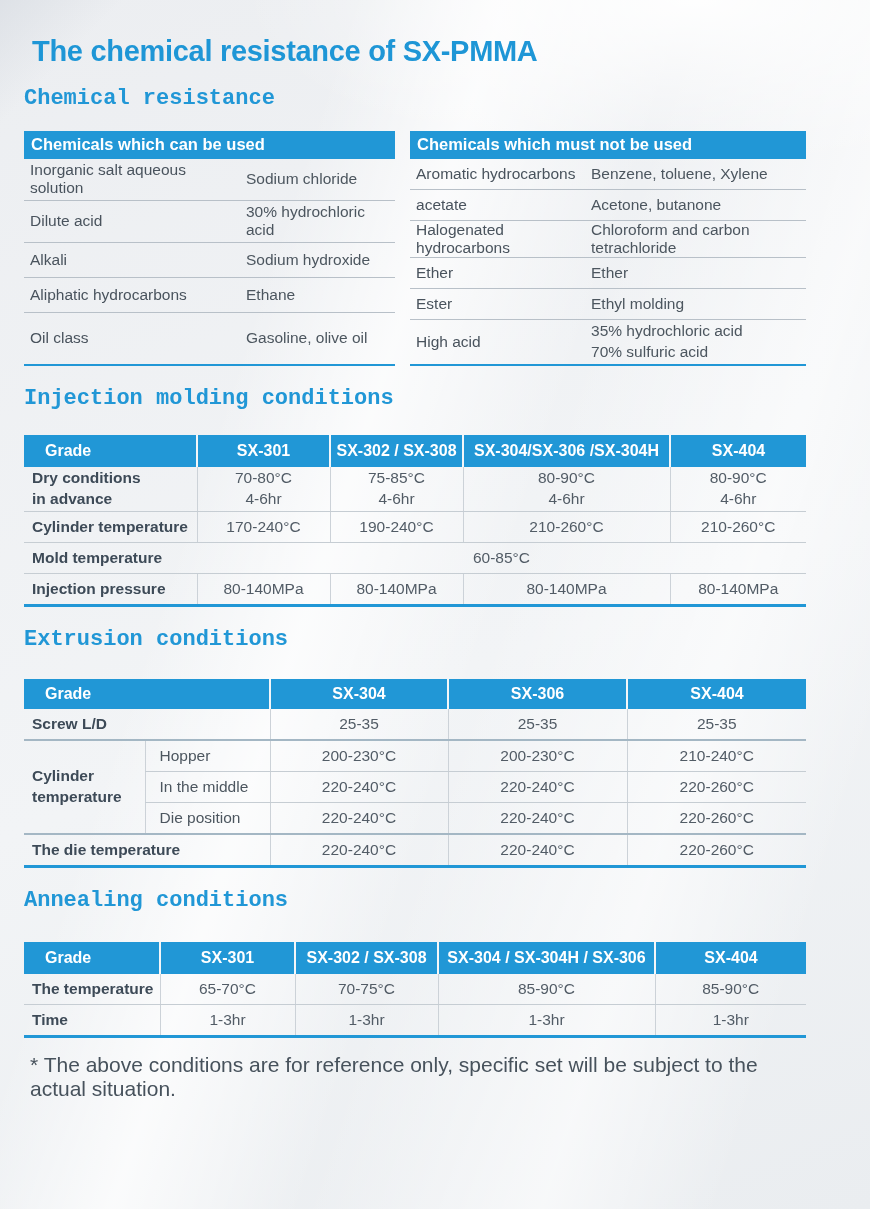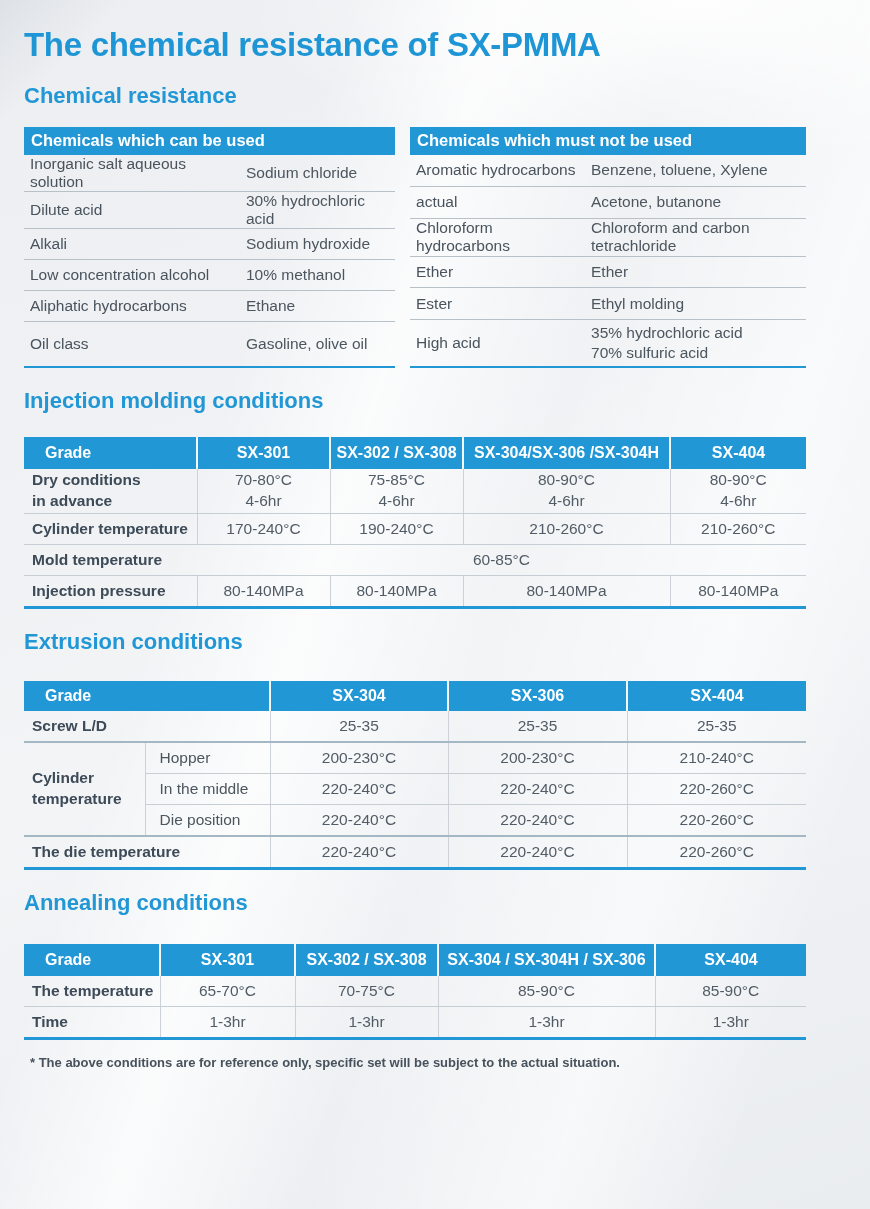--- a/index.html
+++ b/index.html
@@ -16,34 +16,35 @@
     box-sizing:border-box;
     padding:28px 0 0 24px;
     background:
       linear-gradient(135deg, rgba(210,215,222,.55) 0%, rgba(210,215,222,0) 6%),
       radial-gradient(ellipse 700px 260px at 80% 0%, rgba(255,255,255,.95), rgba(255,255,255,0) 65%),
       linear-gradient(108deg, rgba(255,255,255,0) 28%, rgba(255,255,255,.75) 40%, rgba(255,255,255,0) 55%, rgba(255,255,255,.6) 74%, rgba(255,255,255,0) 88%),
       linear-gradient(160deg,#eceef1 0%,#f2f4f6 55%,#eaedf0 100%);
   }
   .content{width:782px;}
   h1.title{
-    margin:0;
-    font-size:33px;
+    margin:8px;
+    font-size:29px;
     font-weight:700;
     color:#1e96d6;
     letter-spacing:-0.3px;
     line-height:1.05;
   }
   h1.title2{margin:58px 0 0 0;font-size:31px;}
   h2.subhead{
     margin:21px 0 0 0;
     font-size:22px;
     font-weight:700;
     color:#2197d6;
     line-height:1.05;
+    font-family:Liberation Mono, monospace;
   }
   
   .chem-row{display:flex;gap:15px;margin-top:20px;}
   table{border-collapse:collapse;table-layout:fixed;}
   .chem-table th{
     background:#2197d6;color:#fff;
     font-size:16.5px;font-weight:700;
     text-align:left;padding:0 0 0 7px;height:28px;
   }
   .chem-table td{
@@ -76,21 +77,21 @@
   .cond-table td.vline{border-left:1px solid #ccd2d8;}
   .cond-table tr.tall td{height:44px;}
   .cond-table tr.blue-end td{border-bottom:3px solid #2197d6;}
   .cond-table tr.sep-strong td{border-bottom:2px solid #a4b7c4;}
   td.pre, .pre{white-space:pre-line;line-height:1.32;}
   #extrusion th{height:30px;}
   #extrusion td{height:30px;}
   #annealing td{height:30px;}
   .footnote{
     margin:15px 0 0 6px;
-    font-size:13px;color:#47525c;font-weight:bold;
+    font-size:21px;color:#47525c;
   }
   .gap-extrusion{margin-top:38px;}
   .gap-annealing{margin-top:36px;}
   .gap-table{margin-top:25px;}
   .gap-table-x{margin-top:28px;}
   .gap-table-a{margin-top:30px;}
   .gap-inj-head{margin-top:26px;}
 </style>
 </head>
 <body>
@@ -120,24 +121,20 @@
           </tr>
           <tr>
             <td class="lbl">Dilute acid</td>
             <td>30% hydrochloric acid</td>
           </tr>
           <tr>
             <td class="lbl">Alkali</td>
             <td>Sodium hydroxide</td>
           </tr>
           <tr>
-            <td class="lbl">Low concentration alcohol</td>
-            <td>10% methanol</td>
-          </tr>
-          <tr>
             <td class="lbl">Aliphatic hydrocarbons</td>
             <td>Ethane</td>
           </tr>
           <tr class="last">
             <td class="lbl">Oil class</td>
             <td>Gasoline, olive oil</td>
           </tr>
         </tbody>
       </table>
 
@@ -150,25 +147,25 @@
           <tr>
             <th colspan="2">Chemicals which must not be used</th>
           </tr>
         </thead>
         <tbody>
           <tr>
             <td class="lbl">Aromatic hydrocarbons</td>
             <td>Benzene, toluene, Xylene</td>
           </tr>
           <tr>
-            <td class="lbl">actual</td>
+            <td class="lbl">acetate</td>
             <td>Acetone, butanone</td>
           </tr>
           <tr>
-            <td class="lbl">Chloroform hydrocarbons</td>
+            <td class="lbl">Halogenated hydrocarbons</td>
             <td>Chloroform and carbon tetrachloride</td>
           </tr>
           <tr>
             <td class="lbl">Ether</td>
             <td>Ether</td>
           </tr>
           <tr>
             <td class="lbl">Ester</td>
             <td>Ethyl molding</td>
           </tr>

